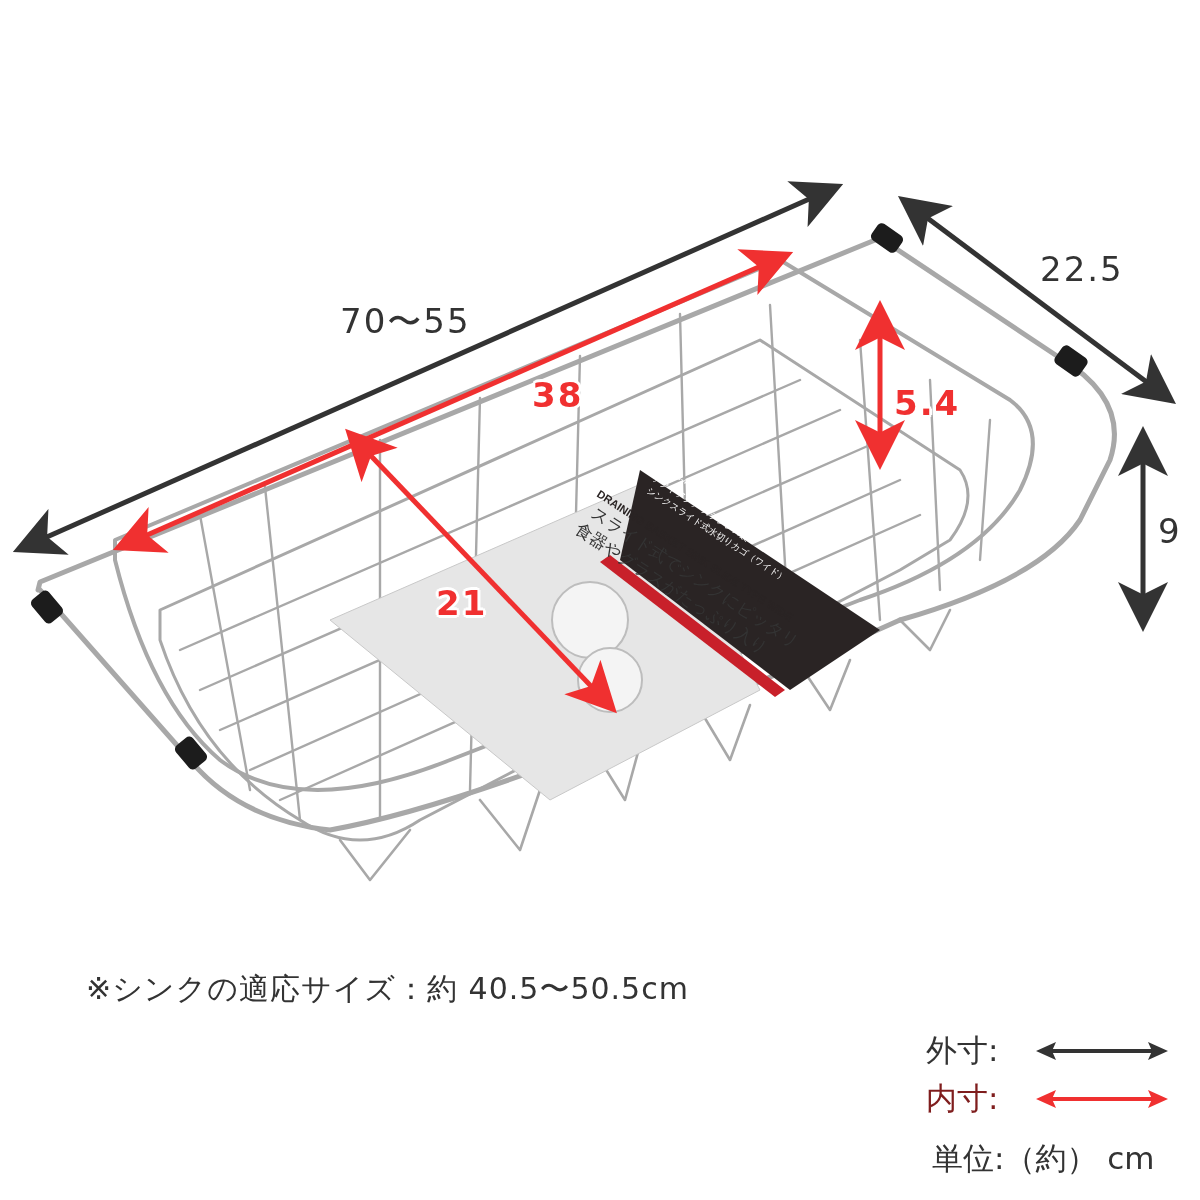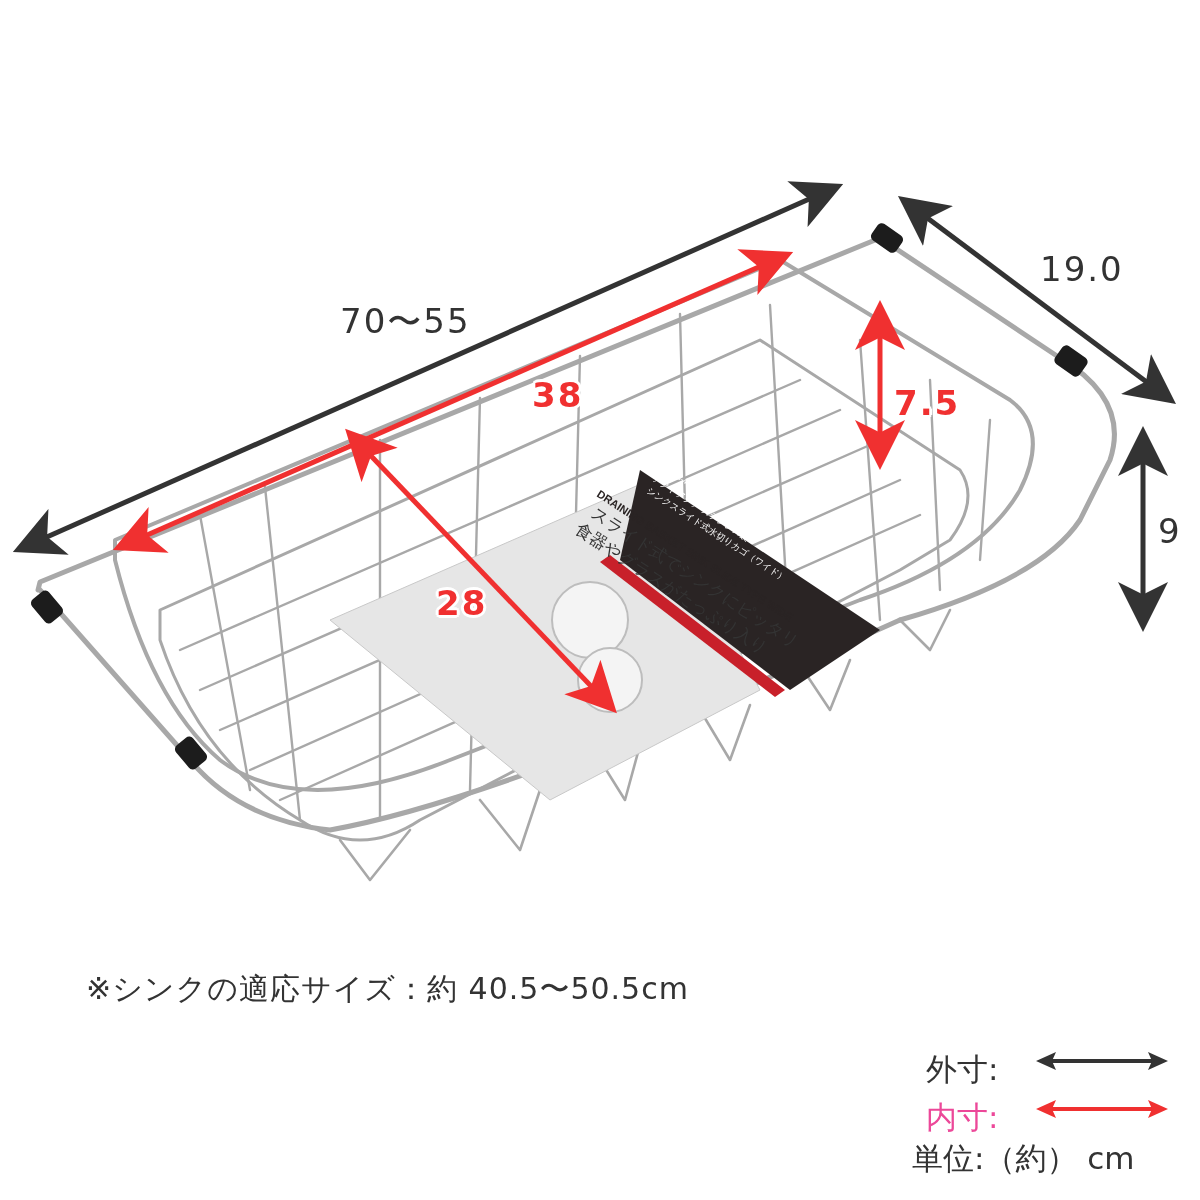--- a/index.html
+++ b/index.html
@@ -6,23 +6,23 @@
     body { width: 1200px; height: 1200px; position: relative; overflow: hidden;
            font-family: "DejaVu Sans", "Liberation Sans", sans-serif; color: #333333; }
     #diagram { position: absolute; left: 0; top: 0; width: 1200px; height: 1200px; }
     .dim-label { position: absolute; font-size: 34px; letter-spacing: 2px; line-height: 1; }
     .outer { color: #333333; }
     .inner-outlined { color: #f03030;
       text-shadow: -2px -2px 0 #fff, 2px -2px 0 #fff, -2px 2px 0 #fff, 2px 2px 0 #fff,
                    0 3px 0 #fff, 0 -3px 0 #fff, 3px 0 0 #fff, -3px 0 0 #fff; font-weight: bold; }
     .note { position: absolute; left: 86px; top: 950px; font-size: 30px; letter-spacing: 1px; color: #333; margin-top: 19px; }
     .legend-row { position: absolute; left: 926px; display: flex; align-items: center; font-size: 31px; }
-    .legend-row .lbl { width: 110px; margin-top: 19px; }
+    .legend-row .lbl { width: 110px; }
     .legend-arrow { width: 132px; height: 24px; }
-    .unit { position: absolute; left: 912px; top: 1138px; font-size: 31px; color: #333; }
+    .unit { position: absolute; left: 932px; top: 1138px; font-size: 31px; color: #333; }
   </style>
 </head>
 <body>
 
 <svg id="diagram" viewBox="0 0 1200 1200" xmlns="http://www.w3.org/2000/svg">
   <defs>
     <marker id="ah-dark" markerWidth="10" markerHeight="10" refX="8" refY="5" orient="auto-start-reverse" markerUnits="strokeWidth">
       <path d="M0,0 L10,5 L0,10 L2.5,5 z" fill="#333333"></path>
     </marker>
     <marker id="ah-red" markerWidth="10" markerHeight="10" refX="8" refY="5" orient="auto-start-reverse" markerUnits="strokeWidth">
@@ -107,37 +107,37 @@
   </g>
 
   <g stroke="#f03030" stroke-width="5" fill="none">
     <line x1="122" y1="546" x2="784" y2="256" marker-start="url(#ah-red)" marker-end="url(#ah-red)"></line>
     <line x1="352" y1="436" x2="610" y2="706" marker-start="url(#ah-red)" marker-end="url(#ah-red)"></line>
     <line x1="880" y1="310" x2="880" y2="460" marker-start="url(#ah-red)" marker-end="url(#ah-red)"></line>
   </g>
 </svg>
 
 <div class="dim-label outer" style="left:340px; top:304px;">70〜55</div>
-<div class="dim-label outer" style="left:1040px; top:252px;">19.0</div>
+<div class="dim-label outer" style="left:1040px; top:252px;">22.5</div>
 <div class="dim-label outer" style="left:1158px; top:514px;">9</div>
 <div class="dim-label inner-outlined" style="left:532px; top:378px;">38</div>
-<div class="dim-label inner-outlined" style="left:436px; top:586px;">28</div>
-<div class="dim-label inner-outlined" style="left:894px; top:386px;">7.5</div>
+<div class="dim-label inner-outlined" style="left:436px; top:586px;">21</div>
+<div class="dim-label inner-outlined" style="left:894px; top:386px;">5.4</div>
 
 <div class="note">※シンクの適応サイズ：約 40.5〜50.5cm</div>
 
 <div class="legend-row" style="top:1030px; color:#333333;">
   <span class="lbl">外寸:</span>
   <svg class="legend-arrow" viewBox="0 0 132 24">
     <line x1="6" y1="12" x2="126" y2="12" stroke="#333333" stroke-width="4"></line>
     <path d="M0,12 L20,3 L16,12 L20,21 Z" fill="#333333"></path>
     <path d="M132,12 L112,3 L116,12 L112,21 Z" fill="#333333"></path>
   </svg>
 </div>
-<div class="legend-row" style="top:1078px; color:#ec4899;justify-content:center;">
+<div class="legend-row" style="top:1078px; color:#7f1d1d;justify-content:center;">
   <span class="lbl">内寸:</span>
   <svg class="legend-arrow" viewBox="0 0 132 24">
     <line x1="6" y1="12" x2="126" y2="12" stroke="#f03030" stroke-width="4"></line>
     <path d="M0,12 L20,3 L16,12 L20,21 Z" fill="#f03030"></path>
     <path d="M132,12 L112,3 L116,12 L112,21 Z" fill="#f03030"></path>
   </svg>
 </div>
 <div class="unit">単位:（約） cm</div>
 
 </body></html>

